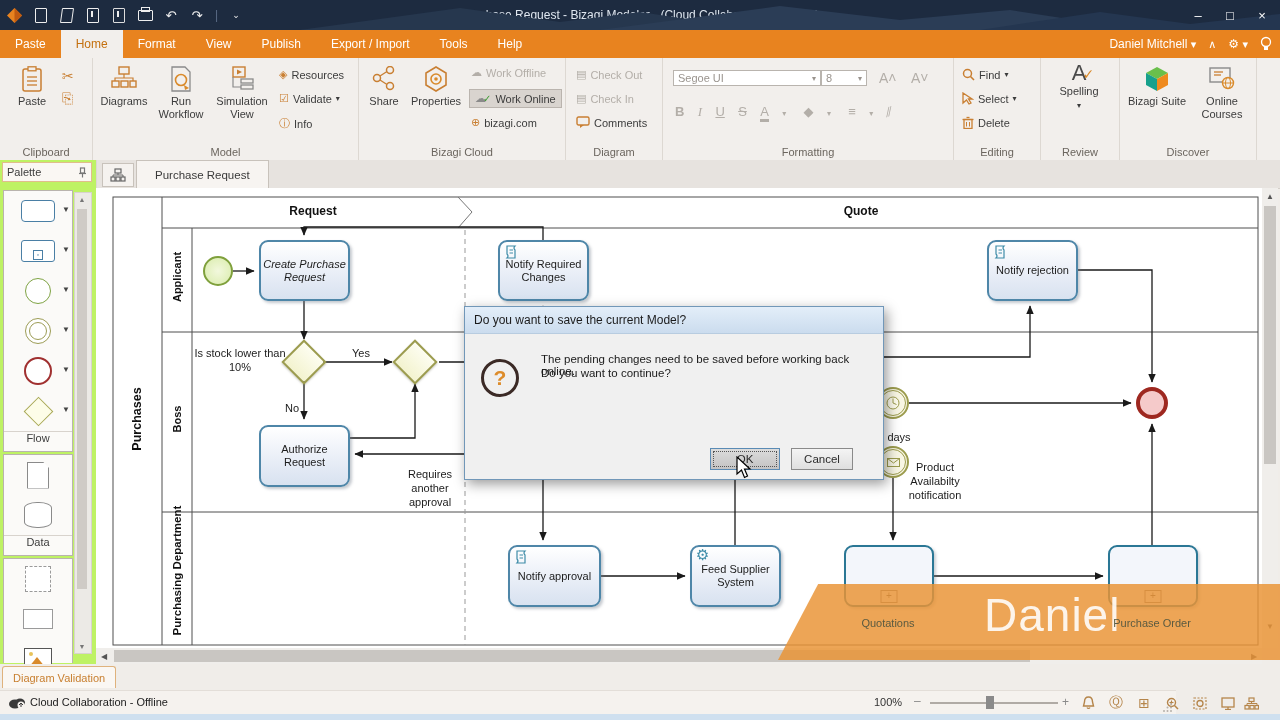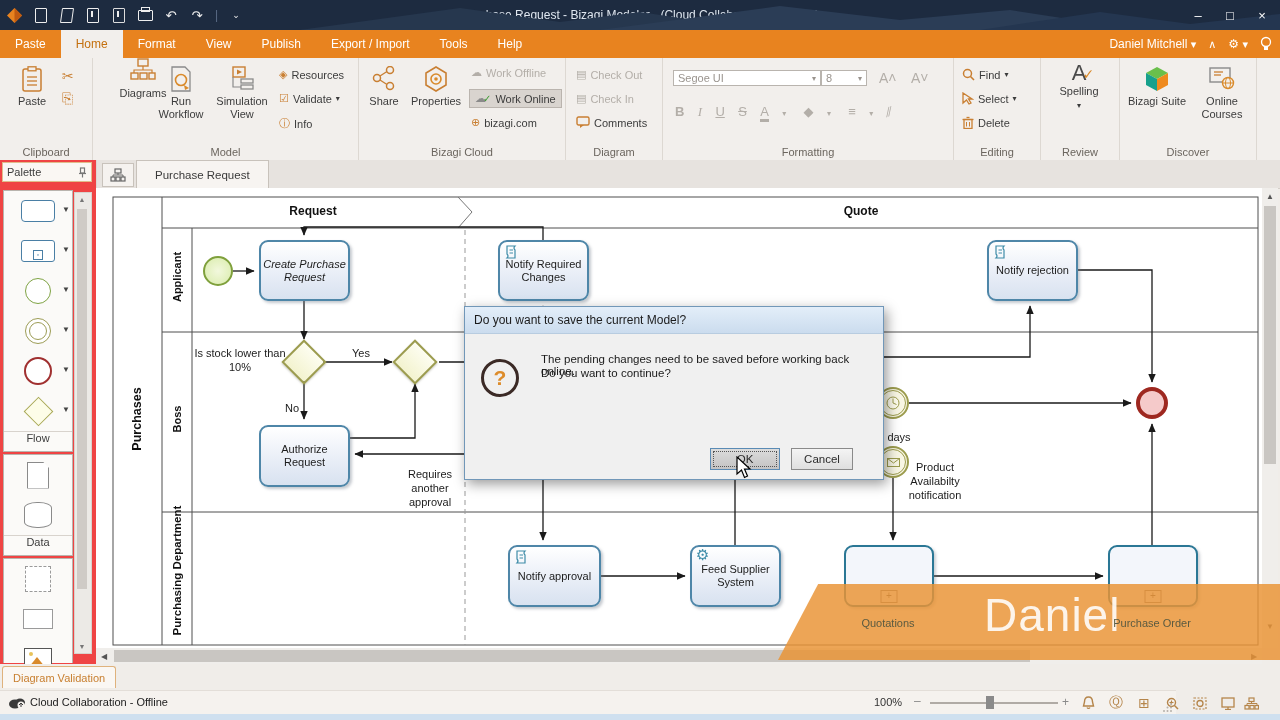--- a/index.html
+++ b/index.html
@@ -43,21 +43,21 @@
   .g-diamond::before{content:"◈";} .g-rows::before{content:"▤";} .g-q::before{content:"Ⓠ";}
   .g-grid::before{content:"⊞";} .g-align::before{content:"≡";} .g-undo::before{content:"↶";}
   .g-redo::before{content:"↷";}
   .spellA{position:relative;font-size:22px;color:#4a4a4a;display:inline-block;}
   .spellA .chk{position:absolute;right:-8px;bottom:-2px;color:#d98a2b;font-size:14px;}
   
   #docstrip{left:96px;top:160px;width:1184px;height:28px;background:#e7e3df;border-bottom:1px solid #d4cfc9;}
   #docbtn{position:absolute;left:6px;top:3px;width:30px;height:22px;background:#f5f2ef;border:1px solid #c8c2bb;display:flex;align-items:center;justify-content:center;}
   #doctab{position:absolute;left:40px;top:0;height:27px;padding:0 18px;background:#f7f4f1;border:1px solid #c8c2bb;border-bottom:none;display:flex;align-items:center;font-size:11.5px;color:#3a3a3a;}
   
-  #palette{left:0;top:160px;width:96px;height:504px;background:#ef4444;border-right:1px solid #ddd8d2;}
+  #palette{left:0;top:160px;width:96px;height:504px;background:#bef264;border-right:1px solid #ddd8d2;}
   #palhead{position:absolute;left:2px;top:2px;width:90px;height:20px;border:1px solid #e0bd8b;background:#faf7f3;font-size:11px;color:#3c3c3c;display:flex;align-items:center;justify-content:space-between;padding:0 4px;box-sizing:border-box;}
   .palbox{position:absolute;left:3px;width:68px;border:1px solid #b9b4ae;background:#fbfaf8;}
   .pitem{position:relative;height:40px;display:flex;align-items:center;justify-content:center;}
   .pdrop{position:absolute;right:2px;top:14px;font-size:8px;color:#444;}
   .pallbl{height:17px;text-align:center;font-size:11px;color:#3c3c3c;border-top:1px solid #d8d3cd;}
   .shp-task{width:32px;height:20px;border:1.5px solid #4a7fa5;border-radius:4px;background:#fff;}
   .shp-sub{width:32px;height:20px;border:1.5px solid #4a7fa5;border-radius:3px;background:#fff;display:flex;align-items:flex-end;justify-content:center;}
   .shp-sub i{width:8px;height:8px;border:1px solid #4a7fa5;font-style:normal;font-size:7px;line-height:7px;text-align:center;color:#4a7fa5;margin-bottom:1px;}
   .shp-start{width:24px;height:24px;border-radius:50%;border:1.5px solid #7fa344;background:#fff;}
   .shp-inter{width:24px;height:24px;border-radius:50%;border:1.5px solid #9c9c55;background:#fff;display:flex;align-items:center;justify-content:center;}
@@ -197,21 +197,21 @@
           <line x1="6" y1="19" x2="16" y2="19" stroke="#c97f32" stroke-width="1.3"></line>
         </svg>
         <span>Paste</span>
       </div>
       <span class="ic g-scissors abs" style="left:62px;top:10px;font-size:14px;"></span>
       <span class="ic g-copy abs" style="left:62px;top:32px;font-size:14px;"></span>
       <div class="glabel">Clipboard</div>
     </div>
 
     <div class="rgroup" style="width:265px;">
-      <div class="bigbtn" style="left:4px;top:0;width:54px;margin-left:19px;">
+      <div class="bigbtn" style="left:4px;top:8px;width:54px;">
         <svg class="bico" width="26" height="24">
           <rect x="8" y="1" width="10" height="7" fill="none" stroke="#c97f32" stroke-width="1.4"></rect>
           <rect x="1" y="15" width="7" height="6" fill="none" stroke="#c97f32" stroke-width="1.4"></rect>
           <rect x="10" y="15" width="7" height="6" fill="none" stroke="#c97f32" stroke-width="1.4"></rect>
           <rect x="19" y="15" width="6" height="6" fill="none" stroke="#c97f32" stroke-width="1.4"></rect>
           <path d="M13,8 V12 M4,15 V12 H22 V15" fill="none" stroke="#c97f32" stroke-width="1.2"></path>
         </svg>
         <span>Diagrams</span>
       </div>
       <div class="bigbtn" style="left:60px;top:8px;width:56px;">

